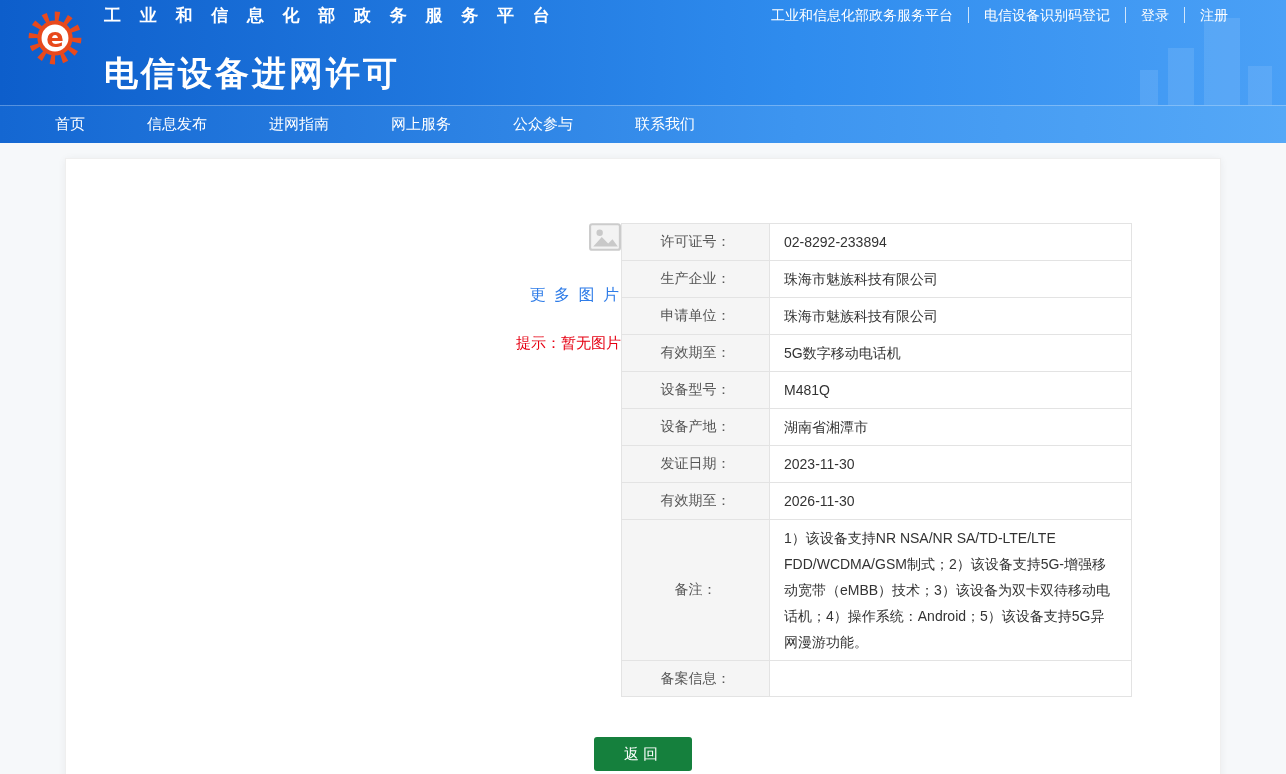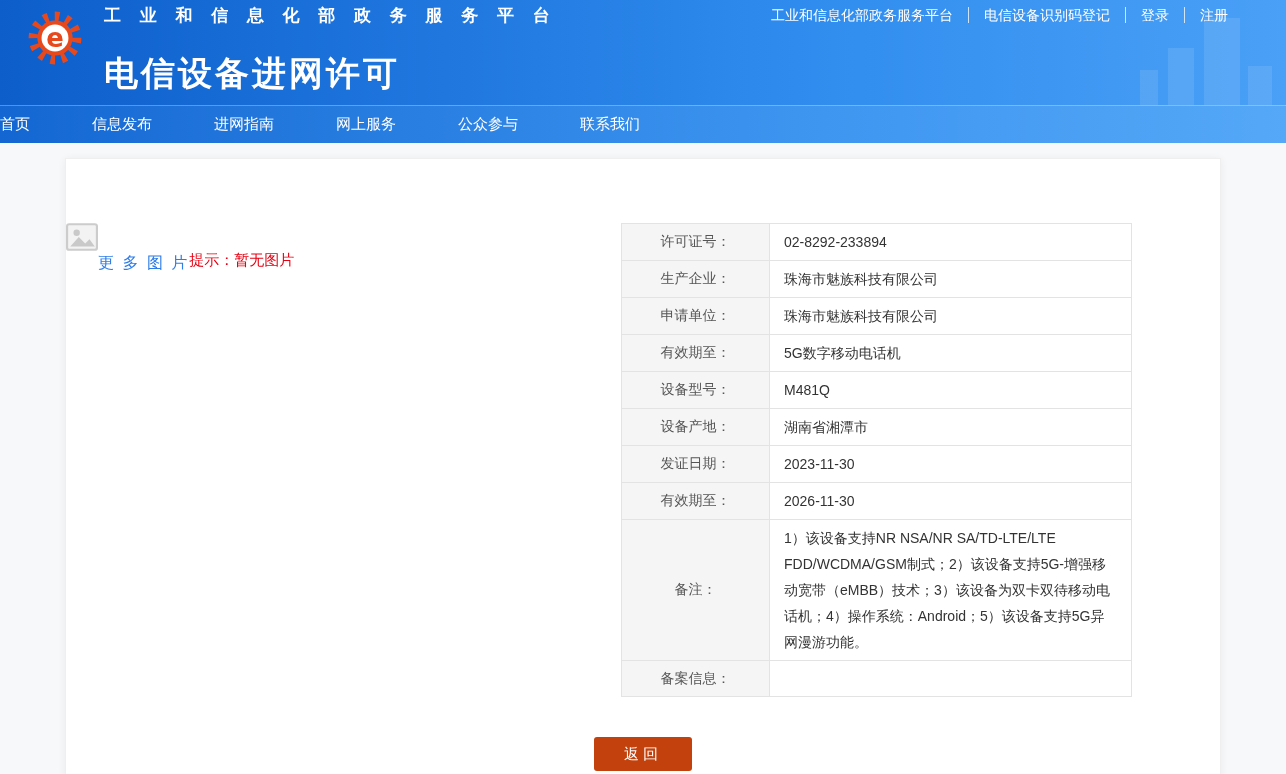--- a/index.html
+++ b/index.html
@@ -16,21 +16,21 @@
   .top-header {
     height:105px;
     background:linear-gradient(90deg,#0d5ecb 0%,#2f8cee 62%,#4aa0f6 100%);
     position:relative; overflow:hidden;
   }
   .nav {
     height:38px;
     background:linear-gradient(90deg,#1467d2 0%,#3d95f0 62%,#55a8f7 100%);
     border-top:1px solid rgba(255,255,255,.28);
     display:flex; align-items:center;
-    gap:62px;
+    padding-left:55px; gap:62px;
     position:relative; overflow:hidden;
   }
   .bld { position:absolute; background:rgba(255,255,255,.10); }
   .b1 { right:46px; top:18px; width:36px; height:130px; }
   .b2 { right:92px; top:48px; width:26px; height:100px; }
   .b3 { right:14px; top:66px; width:24px; height:82px; }
   .b4 { right:128px; top:70px; width:18px; height:78px; }
 
   .logo { position:absolute; left:26px; top:9px; cursor:pointer; }
   .titles { position:absolute; left:104px; top:4px; color:#fff; }
@@ -50,37 +50,37 @@
   
   .main { padding:15px 65px 0; }
   .card {
     background:#fff;
     border:1px solid #efefef;
     box-shadow:0 1px 8px rgba(0,0,0,.06);
     min-height:601px;
   }
   .card-inner { display:flex; padding:64px 88px 0 0; }
 
-  .gallery { width:555px; display:flex; flex-direction:row; align-items:flex-start; }
+  .gallery { width:555px; display:flex; flex-direction:column; align-items:flex-end; }
   .more-link { margin-top:30px; color:#2e7ce8; font-size:16px; letter-spacing:2px; cursor:pointer; }
   .no-img-hint { margin-top:28px; color:#e60012; font-size:15px; }
 
   .info { flex:1; }
   .info-table { width:100%; border-collapse:collapse;padding-left:40px; }
   .info-table td { border:1px solid #e3e3e3; font-size:14px; }
   .info-table td.lbl {
     width:148px; background:#f5f5f5; text-align:center;
     color:#555; height:36px; padding:0 6px; white-space:nowrap;
   }
   .info-table td.val { padding:5px 14px; color:#333; line-height:26px; }
 
   .footer { display:flex; justify-content:center; padding:40px 0 32px; }
   .back-btn {
     width:98px; height:34px;
-    background:#c2410c; color:#fff;
+    background:#15803d; color:#fff;
     border:none; border-radius:3px;
     font-size:15px; letter-spacing:4px; cursor:pointer;
     font-family:inherit;
   }
 </style>
 </head>
 <body>
 
 <div class="header-wrap">
   <div class="top-header">

